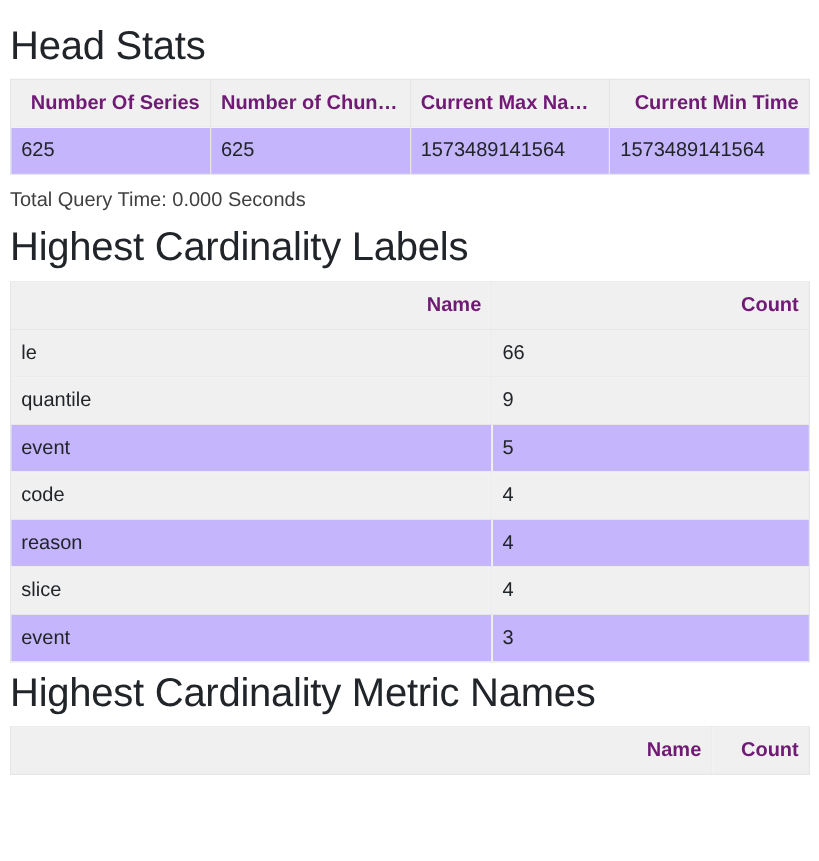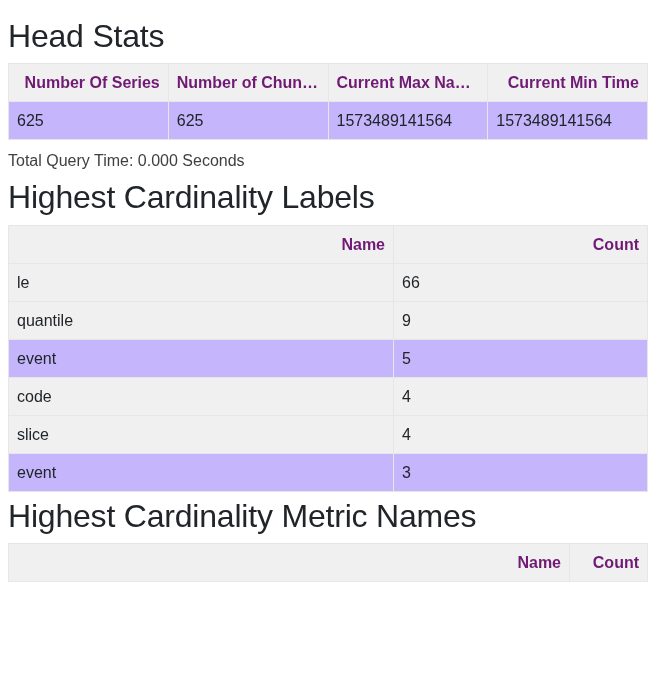--- a/index.html
+++ b/index.html
@@ -144,20 +144,24 @@
         <td>9</td>
       </tr>
       <tr class="odd">
         <td>event</td>
         <td>5</td>
       </tr>
       <tr class="even">
         <td>code</td>
         <td>4</td>
       </tr>
+      <tr class="odd">
+        <td>reason</td>
+        <td>4</td>
+      </tr>
       <tr class="even">
         <td>slice</td>
         <td>4</td>
       </tr>
       <tr class="odd">
         <td>event</td>
         <td>3</td>
       </tr>
     </tbody>
   </table>

